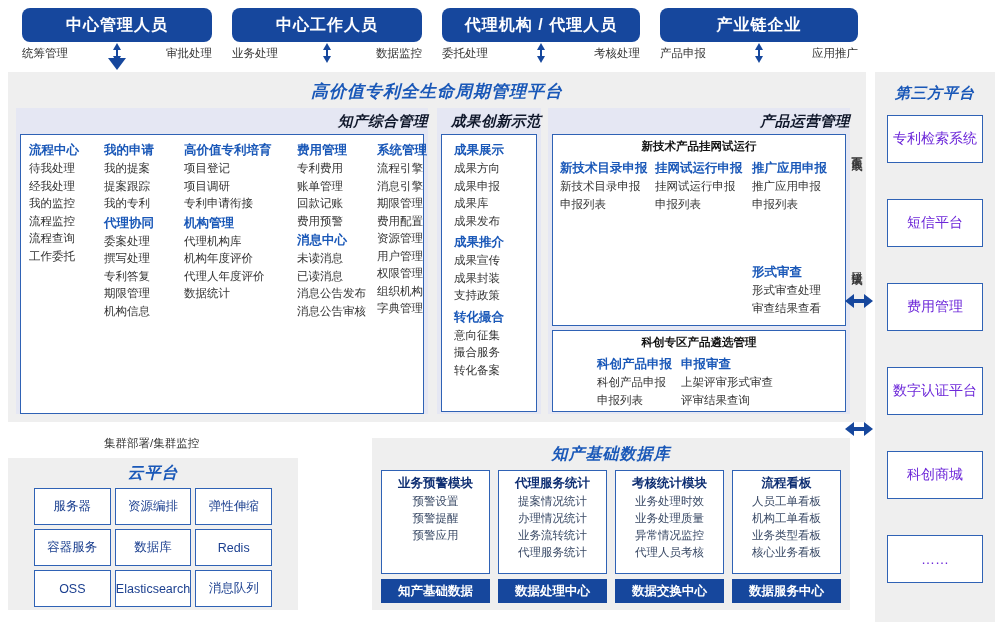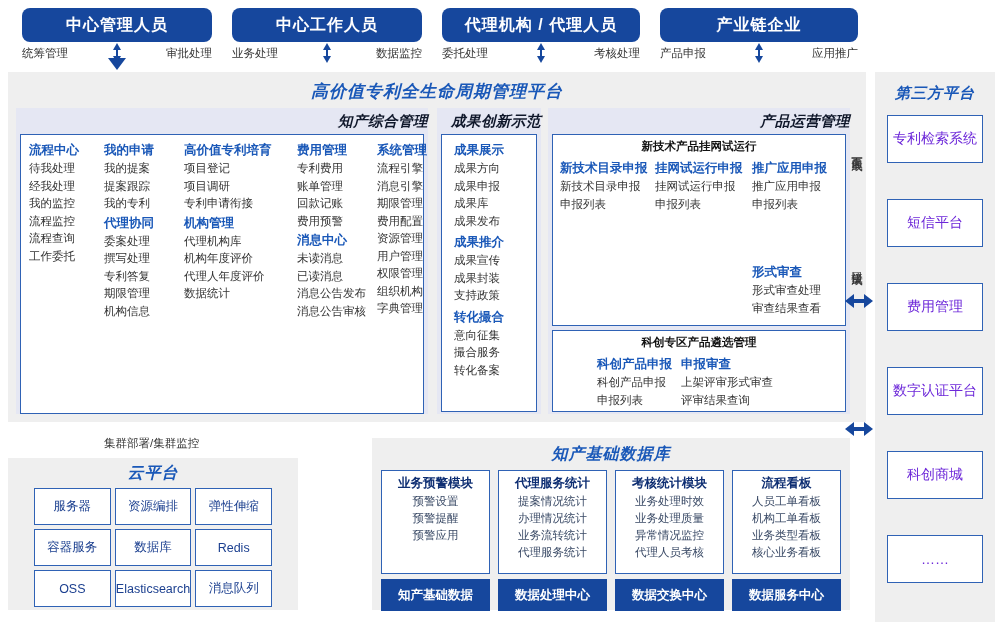--- a/index.html
+++ b/index.html
@@ -146,21 +146,21 @@
   }
   .db-cols{display:flex;gap:8px;padding:5px 9px 0;}
   .db-col{flex:1;}
   .db-card{
     border:1.4px solid #2F62B5;background:#ffffff;
     height:104px;padding-top:3px;box-sizing:border-box;text-align:center;
   }
   .db-card-title{font-size:12.5px;font-weight:bold;color:#0F2F73;line-height:19px;}
   .db-card-item{font-size:11.5px;color:#3a4a66;line-height:17px;}
   .db-foot{
-    margin-top:5px;height:32px;background:#16479D;color:#ffffff;
+    margin-top:5px;height:24px;background:#16479D;color:#ffffff;
     font-size:12.5px;font-weight:bold;
   }
 </style>
 </head>
 <body>
 
 <div class="root">
 
   <div class="abs" style="left:22px;top:8px;width:190px;">
     <div class="role-bar ctr">中心管理人员</div>

